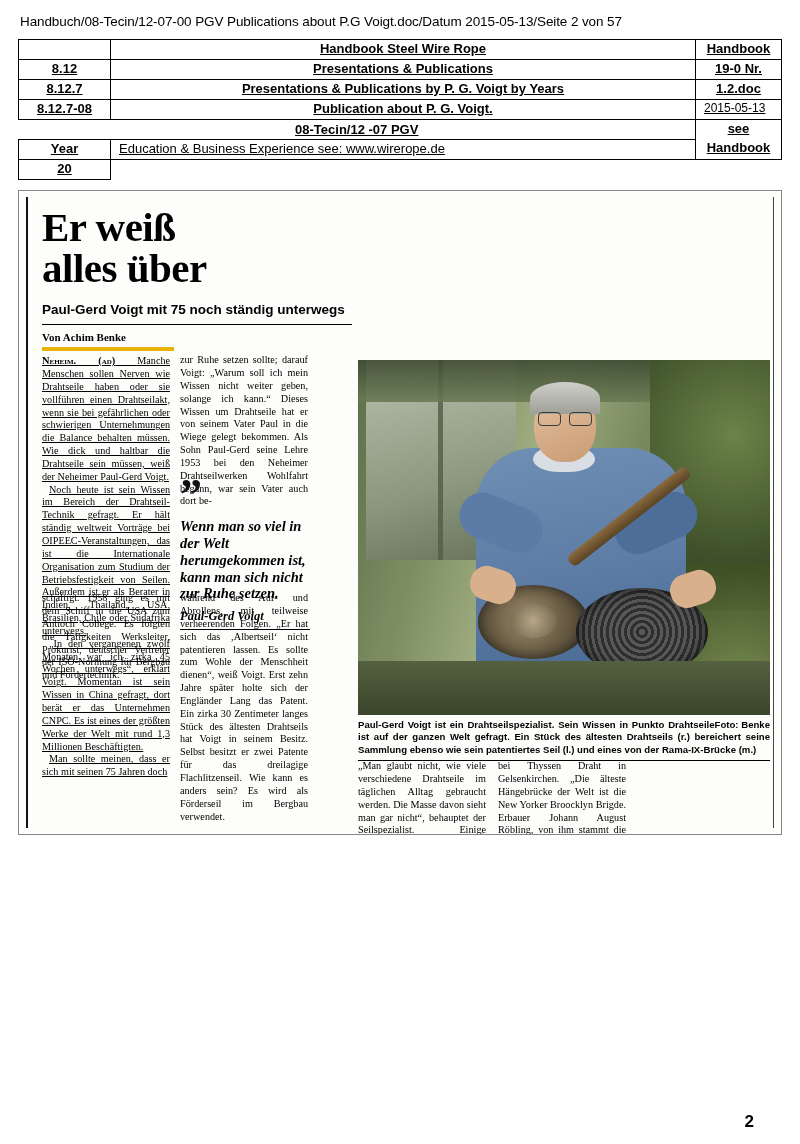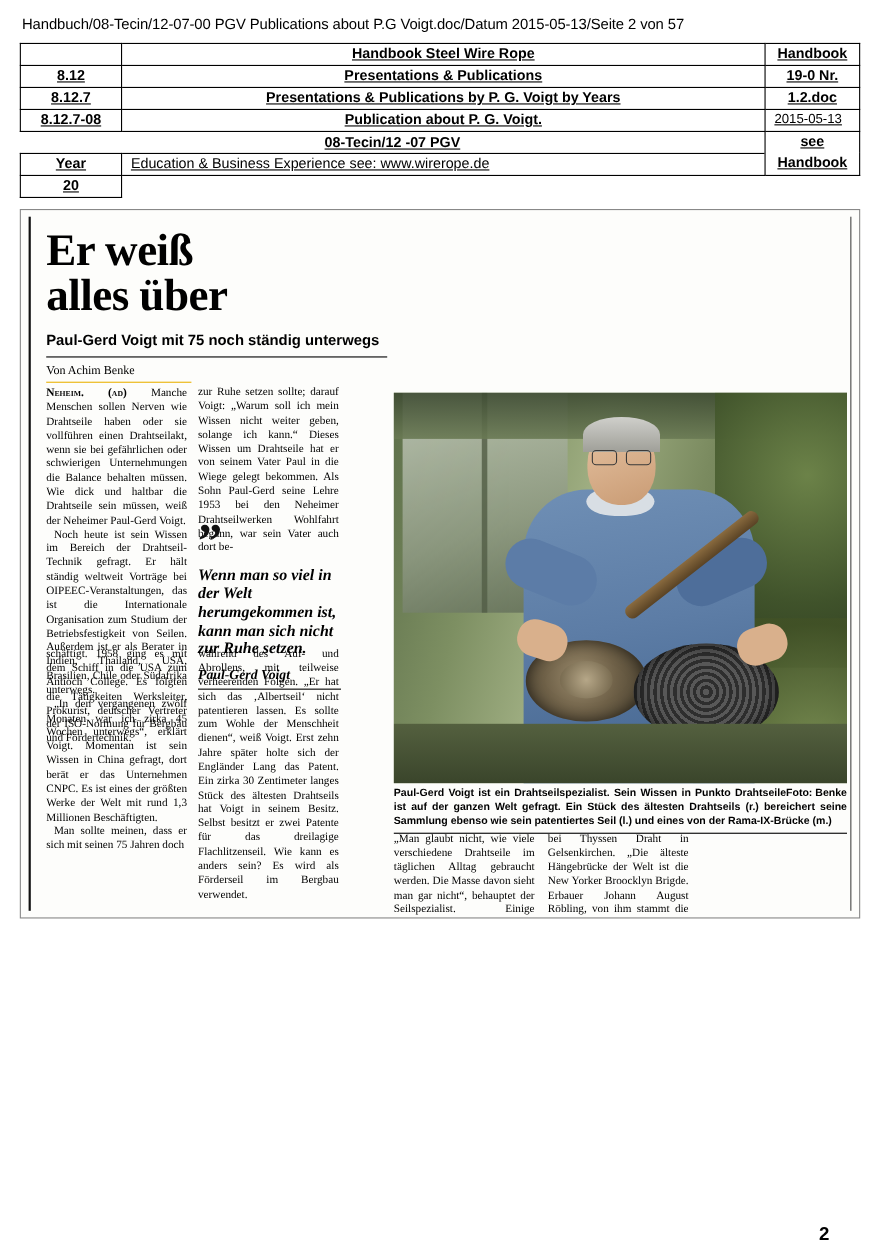--- a/index.html
+++ b/index.html
@@ -139,22 +139,23 @@
     margin: 12px 0 6px 4px;
     width: 310px;
     border-bottom: 1px solid #000;
     padding-bottom: 7px;
   }
   .byline {
     font-family: "Liberation Serif", serif;
     font-size: 11px;
     margin: 4px 0 3px 4px;
     width: 132px;
-    border-bottom: 1px solid #eab308;
+    border-bottom: 4px solid #eab308;
     padding-bottom: 4px;
+    font-weight: bold;
   }
 
   .cols {
     position: relative;
     margin-left: 4px;
   }
   .col {
     position: absolute;
     font-family: "Liberation Serif", serif;
     font-size: 10.2px;
@@ -166,21 +167,21 @@
   .col p {
     margin: 0 0 0 0;
     text-indent: 7px;
   }
   .col p.first { text-indent: 0; }
   .col .lead {
     font-weight: bold;
     font-variant: small-caps;
     font-size: 10.4px;
   }
-  .col-1 { left: 0;    top: 0; width: 128px; }
+  .col-1 { left: 0;    top: 0; width: 128px; text-decoration: underline; }
   .col-2 { left: 138px; top: 0; width: 128px; }
   .col-3 { left: 0;    top: 238px; width: 128px; }
   .col-4 { left: 138px; top: 238px; width: 128px; }
 
   .quoteblock {
     position: absolute;
     left: 138px;
     top: 128px;
     width: 130px;
   }

